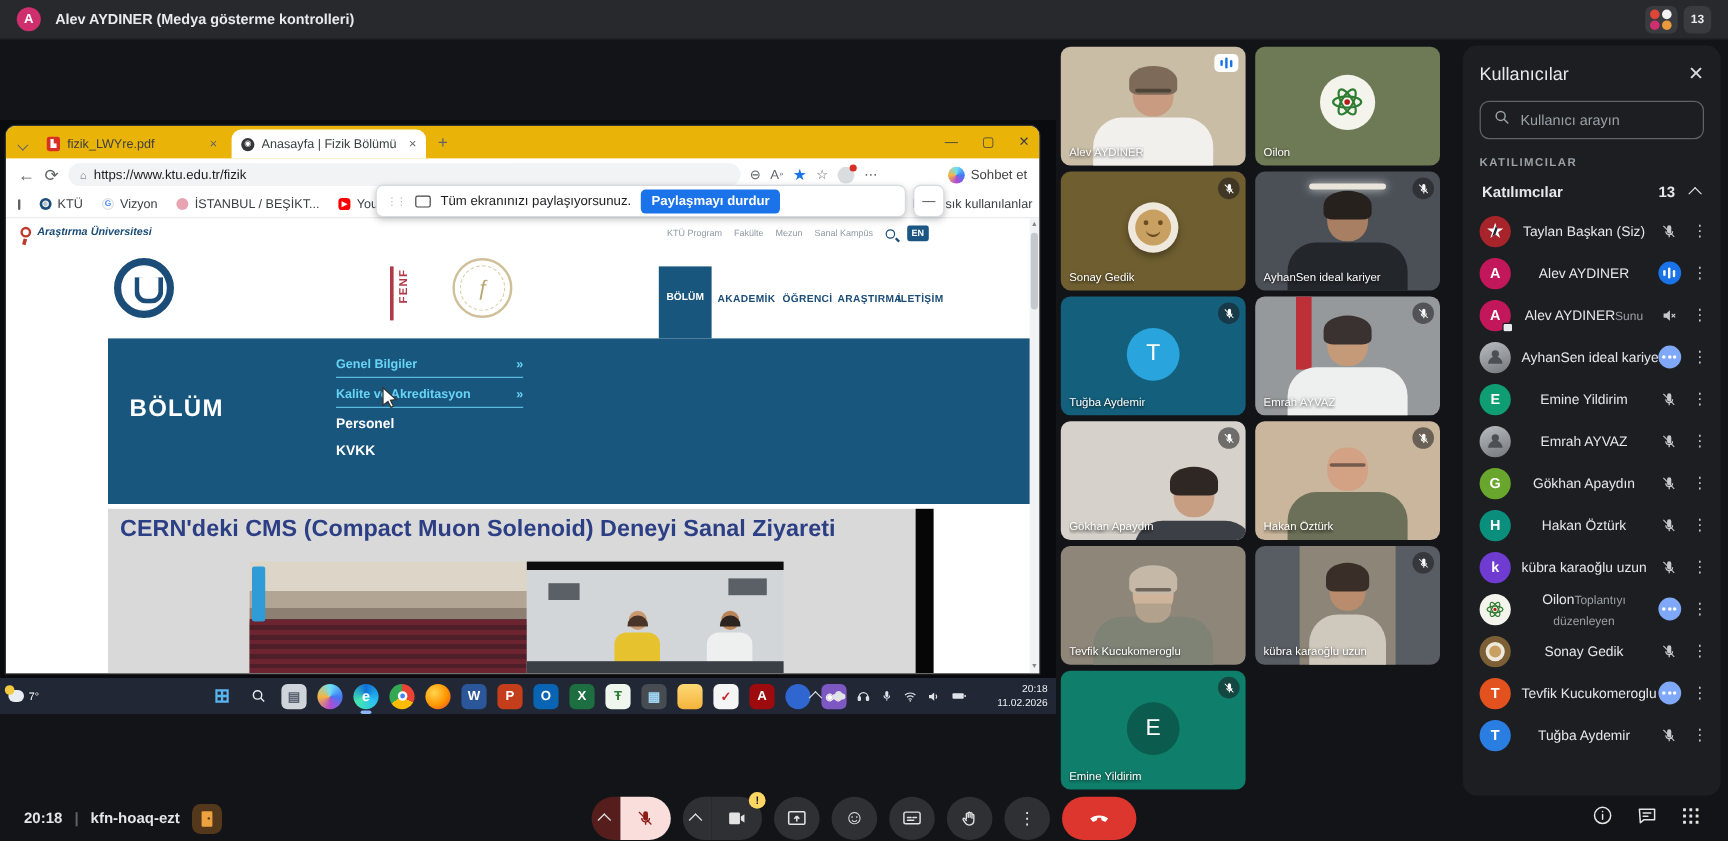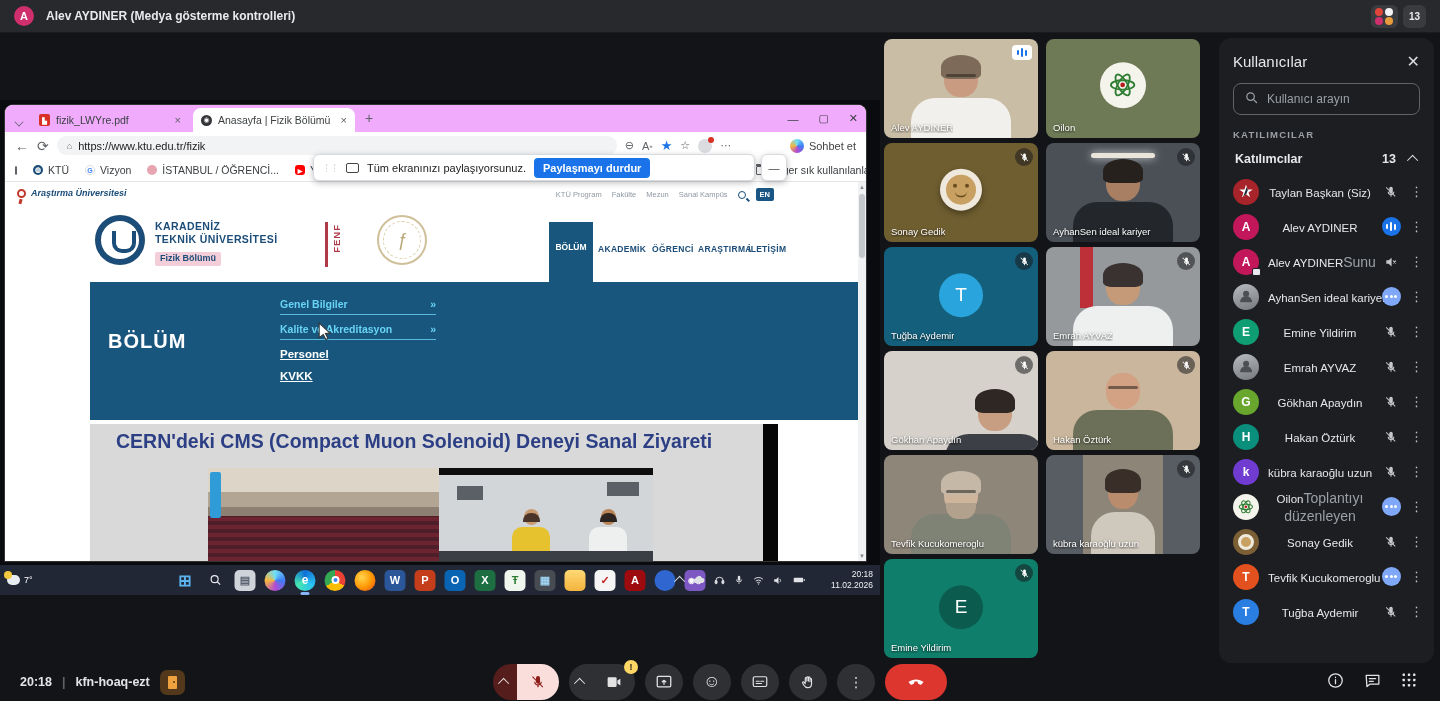--- a/index.html
+++ b/index.html
@@ -13,21 +13,21 @@
   .tb-title{font-size:12px;font-weight:700;color:#e8eaed;}
   .tb-right{margin-left:auto;display:flex;gap:5px;}
   .tb-chip{height:23px;background:#3a3b3f;border-radius:6px;display:flex;align-items:center;justify-content:center;padding:0 4px;}
   .minis{display:grid;grid-template-columns:9px 9px;gap:1px;}
   .minis i{width:8px;height:8px;border-radius:50%;display:block;}
   .tb-count{font-size:10px;color:#e8eaed;min-width:15px;text-align:center;font-weight:700;}
 
   
   .screen{position:absolute;left:0;top:100px;width:880px;height:495px;background:#0a0b0e;}
   .bwin{position:absolute;left:5px;top:5px;width:861px;height:456px;background:#fff;border-radius:8px 8px 0 0;overflow:hidden;box-shadow:0 0 0 1px #333;}
-  .tabstrip{position:relative;height:27px;background:#f0abfc;}
+  .tabstrip{position:relative;height:27px;background:#eab308;}
   .tab{position:absolute;top:3px;height:24px;display:flex;align-items:center;gap:6px;padding:0 8px;font-size:10.5px;color:#3c4043;}
   .tab.active{background:#fff;border-radius:8px 8px 0 0;}
   .tab .tx{white-space:nowrap;overflow:hidden;text-overflow:ellipsis;flex:1;}
   .tclose{color:#5f6368;font-size:11px;}
   .fav-pdf{width:11px;height:12px;background:#d93025;border-radius:2px;color:#fff;font-size:6px;font-weight:700;display:flex;align-items:center;justify-content:center;}
   .fav-site{width:11px;height:11px;border-radius:50%;background:#35363a;color:#fff;font-size:7px;display:flex;align-items:center;justify-content:center;}
   .wctl{position:absolute;right:8px;top:0;height:27px;display:flex;align-items:center;gap:20px;color:#3c4043;font-size:11px;}
   .chev{width:8px;height:8px;border-right:1.6px solid #5f6368;border-bottom:1.6px solid #5f6368;transform:rotate(45deg);display:inline-block;}
   .toolbar{height:27px;background:#fff;display:flex;align-items:center;padding:0 10px;gap:8px;}
   .nav-arrow{color:#5f6368;font-size:14px;}
@@ -72,27 +72,27 @@
   .fenfline{position:absolute;left:320px;top:40px;width:3px;height:45px;background:#b03a48;}
   .fenf{position:absolute;left:326px;top:42px;writing-mode:vertical-rl;transform:rotate(180deg);font-size:9.5px;font-weight:800;color:#b03a48;letter-spacing:1px;}
   .seal{position:absolute;left:372px;top:33px;width:50px;height:50px;border:2px solid #cfc09a;border-radius:50%;display:flex;align-items:center;justify-content:center;color:#b9a878;font-size:18px;font-style:italic;}
   .seal:after{content:"";position:absolute;inset:4px;border:1px dashed #d9cda9;border-radius:50%;}
   .navblk{position:absolute;left:544px;top:40px;width:44px;height:60px;background:#19567e;color:#fff;font-size:8.5px;font-weight:700;display:flex;align-items:flex-end;justify-content:center;padding-bottom:30px;}
   .navitem{position:absolute;top:62px;font-size:8.5px;font-weight:700;color:#1b4d78;letter-spacing:.3px;}
   .mega{position:absolute;left:85px;top:100px;width:774px;height:138px;background:#19567e;}
   .megatitle{position:absolute;left:18px;top:48px;font-size:20px;font-weight:700;color:#fff;letter-spacing:1px;}
   .mcol1{position:absolute;left:190px;top:16px;width:156px;}
   .mfeat{display:flex;justify-content:space-between;align-items:center;color:#68d4f5;font-size:10.5px;font-weight:700;border-bottom:1px solid rgba(104,212,245,.8);padding-bottom:4px;margin-bottom:8px;}
-  .mbold{color:#fff;font-size:11.5px;font-weight:800;text-decoration:underline;margin-bottom:10px;}
+  .mbold{color:#fff;font-size:11.5px;font-weight:800;margin-bottom:10px;}
   .mcol2{position:absolute;left:358px;top:14px;width:158px;}
   .mcol3{position:absolute;left:556px;top:14px;width:155px;}
   .mitem{color:#fff;font-size:9.5px;padding-bottom:4px;border-bottom:1px dashed rgba(255,255,255,.55);margin-bottom:6px;white-space:nowrap;}
   .cursor{position:absolute;left:228px;top:40px;z-index:5;}
   .banner{position:absolute;left:85px;top:242px;width:673px;height:137px;background:#d9d9d9;overflow:hidden;}
-  .btitle{position:absolute;left:26px;top:6px;font-size:19.5px;font-weight:800;color:#2c3f85;white-space:nowrap;}
+  .btitle{position:absolute;left:10px;top:6px;font-size:19.5px;font-weight:800;color:#2c3f85;white-space:nowrap;}
   .bphoto{position:absolute;left:118px;top:44px;width:445px;height:93px;display:flex;}
   .ph-l{position:relative;width:52%;height:100%;background:linear-gradient(#ddd6c8 0 26%,#b3a593 26% 42%,#8d7f72 42% 55%,#6b4a43 55% 100%);}
   .ph-l .seats{position:absolute;left:0;right:0;bottom:0;height:48%;background:repeating-linear-gradient(0deg,#6c2430 0 4px,#4e1f28 4px 8px);}
   .ph-l .cms{position:absolute;left:2px;top:4px;width:11px;height:46px;background:#2f9cd8;border-radius:2px;}
   .ph-r{position:relative;width:48%;height:100%;background:#d2d6d9;}
   .ph-r .strip{position:absolute;left:0;top:0;right:0;height:7px;background:#0d0d0d;}
   .ph-r .desk{position:absolute;left:0;right:0;bottom:0;height:10px;background:#3a3f46;}
   .ph-r .mon{position:absolute;width:26px;height:14px;background:#5b6066;}
   .pp{position:absolute;bottom:8px;}
   .pp .hd{width:15px;height:16px;border-radius:50%;background:#c9996f;margin:0 auto;}
@@ -146,21 +146,21 @@
   .psearch input::placeholder{color:#9aa0a6;}
   .psection{margin-top:14px;font-size:9.5px;letter-spacing:1.2px;color:#9aa0a6;font-weight:700;}
   .pgroup{margin-top:8px;display:flex;align-items:center;font-size:12.5px;font-weight:700;color:#e5e7ea;padding:4px 2px;}
   .pgroup .cnt{margin-left:auto;margin-right:14px;font-weight:700;}
   .plist{margin-top:4px;}
   .prow{display:flex;align-items:center;gap:9px;height:35px;}
   .pav{width:26px;height:26px;border-radius:50%;display:flex;align-items:center;justify-content:center;color:#fff;font-size:12px;font-weight:600;flex-shrink:0;position:relative;}
   .pbadge{position:absolute;right:-2px;bottom:-1px;width:9px;height:8px;background:#e8eaed;border-radius:2px;border:1px solid #1d1e21;}
   .pname{flex:1;min-width:0;text-align:center;}
   .pname .nm{font-size:11.5px;color:#e5e7ea;white-space:nowrap;overflow:hidden;text-overflow:ellipsis;}
-  .pname .sub{font-size:14px;color:#9aa0a6;}
+  .pname .sub{font-size:10px;color:#9aa0a6;}
   .pstat{width:20px;display:flex;justify-content:center;align-items:center;flex-shrink:0;}
   .pstat svg{width:14px;height:14px;}
   .pblue{width:19px;height:19px;border-radius:50%;background:#1a73e8;display:flex;align-items:center;justify-content:center;gap:1.5px;}
   .pblue.lt{background:#7fa8f8;}
   .pblue i{width:2.5px;background:#fff;border-radius:2px;display:block;}
   .pblue.lt i{width:3px;height:3px;border-radius:50%;}
   .pmenu{color:#c2c5c9;font-size:13px;flex-shrink:0;width:10px;text-align:center;}
   .crest-sm{background:#a7242a;}
   .crest-sm .burst{width:14px;height:14px;}
   .crest-sm .burst:after{left:6px;top:2px;width:2px;height:10px;}
@@ -256,21 +256,21 @@
         <span class="bkitem">
               <span class="fav" style="background:#1b4d78;color:#fff">◍</span>
               <span>KTÜ</span>
             </span>
             <span class="bkitem">
               <span class="fav" style="background:#fff;border:1px solid #ddd;color:#4285f4">G</span>
               <span>Vizyon</span>
             </span>
             <span class="bkitem">
               <span class="fav" style="background:#e7a4b1"></span>
-              <span>İSTANBUL / ÖĞRENCİ...</span>
+              <span>İSTANBUL / BEŞİKT...</span>
             </span>
             <span class="bkitem">
               <span class="fav" style="background:#ff0000;border-radius:3px;color:#fff;font-size:6px">▶</span>
               <span>YouTube</span>
             </span>
             <span class="bkitem" style="margin-left: 236px;">
               <span class="fav" style="background:#7bb3e0"></span>
               <span>Bilim ve S...</span>
             </span>
             <span class="bkitem">
@@ -300,25 +300,20 @@
         <div class="util-r" id="quicklinks">
             <span>KTÜ Program</span>
             <span>Fakülte</span>
             <span>Mezun</span>
             <span>Sanal Kampüs</span>
             <span class="sico"></span>
             <span class="enbox">EN</span>
           </div>
 
         <div class="ktulogo"></div>
-        <div class="logotx">
-          <div class="l1">KARADENİZ</div>
-          <div class="l1">TEKNİK ÜNİVERSİTESİ</div>
-          <span class="l3">Fizik Bölümü</span>
-        </div>
         <div class="fenfline"></div>
         <div class="fenf">FENF</div>
         <div class="seal">
             <span>ƒ</span>
           </div>
 
         <div class="navblk">
             <span>BÖLÜM</span>
           </div>
         <div id="navitems">

